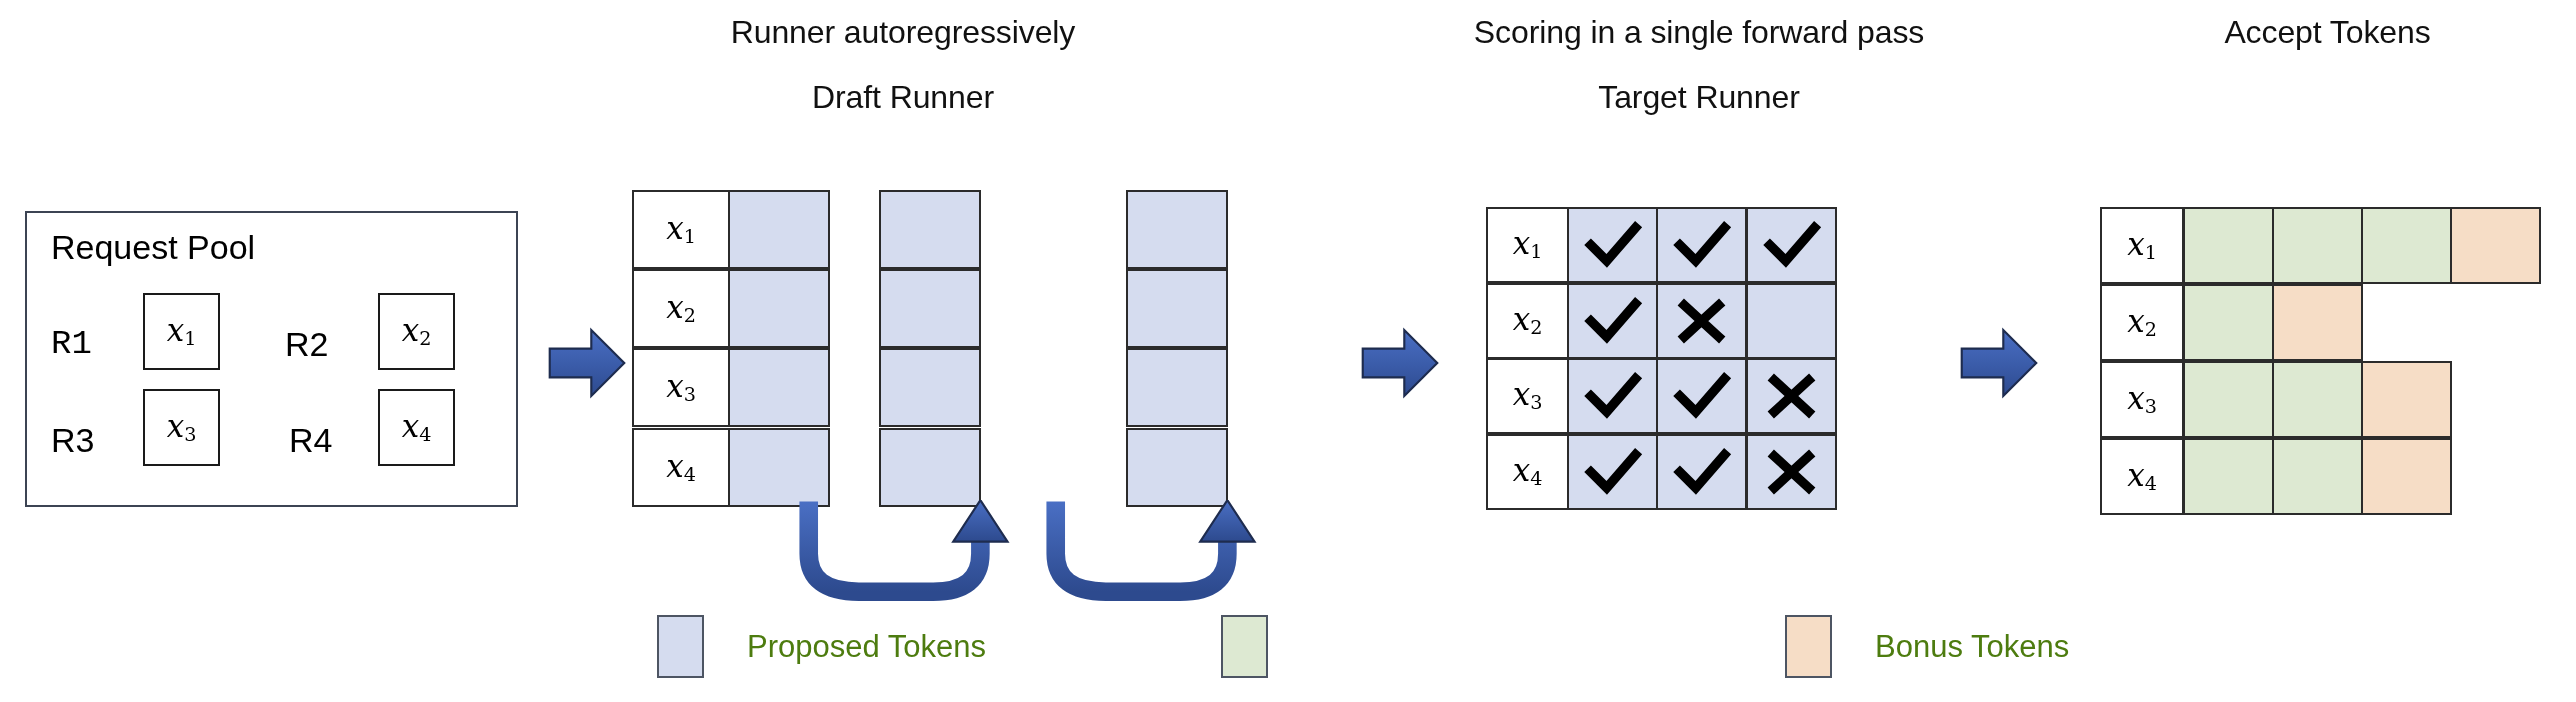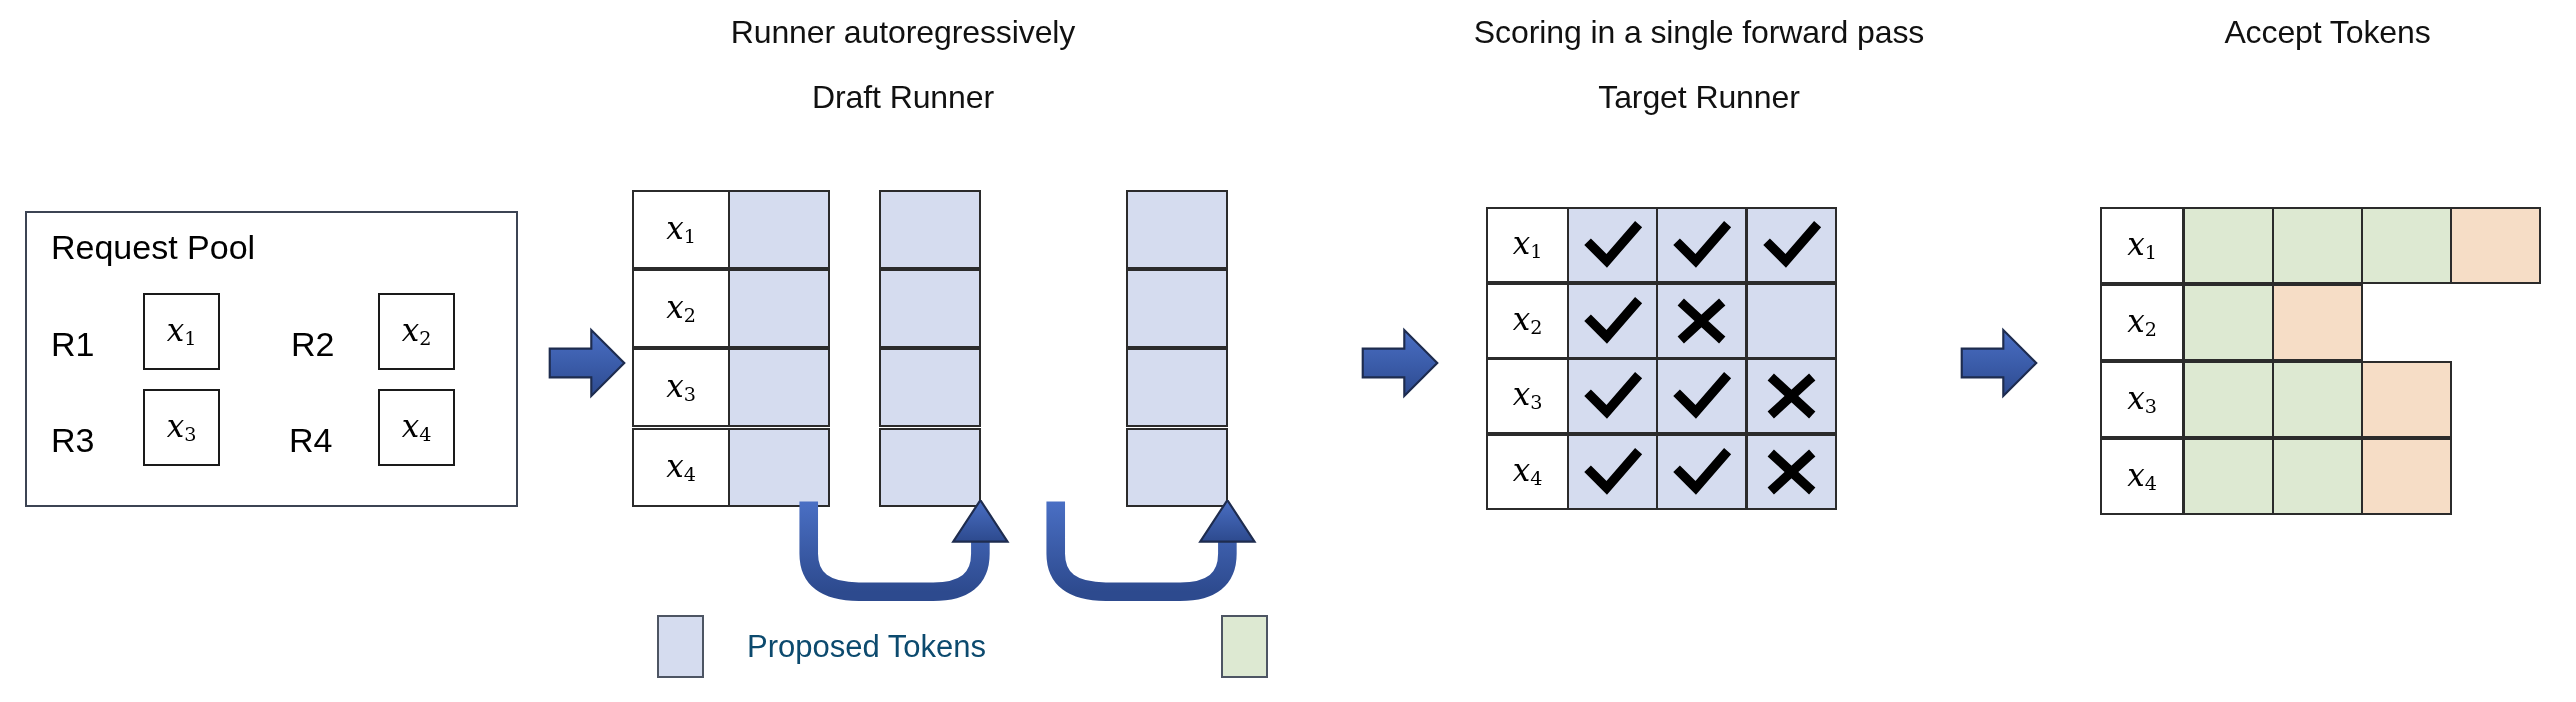--- a/index.html
+++ b/index.html
@@ -40,42 +40,42 @@
   .green{background:#dde9d2;}
   .orange{background:#f6ddc6;}
   
   .blockarrow{position:absolute;}
   
   #legend{position:absolute;left:0;top:615px;width:2576px;height:71px;}
   .lg-item{position:absolute;display:flex;align-items:center;}
   .lg-swatch{
     width:47px;height:63px;border:2.9px solid #4d5563;box-sizing:border-box;
   }
-  .lg-text{font-size:31px;margin-left:43px;white-space:nowrap;color:#0c4a6e;}
+  .lg-text{font-size:31px;margin-left:43px;white-space:nowrap;color:#4d7c0f;}
 </style>
 </head>
 <body>
 
 <div class="abs ttl" id="cap-draft" style="left:664px;top:14.3px;width:478px;">Runner autoregressively</div>
 <div class="abs ttl" id="head-draft" style="left:664px;top:79px;width:478px;">Draft Runner</div>
 
 <div class="abs ttl" id="cap-target" style="left:1385px;top:14.3px;width:628px;">Scoring in a single forward pass</div>
 <div class="abs ttl" id="head-target" style="left:1385px;top:79px;width:628px;">Target Runner</div>
 
 <div class="abs ttl" id="cap-accept" style="left:2092px;top:14.3px;width:471px;">Accept Tokens</div>
 
 <div class="abs" id="request-pool"></div>
 <div class="abs" id="request-pool-title">Request Pool</div>
 
-<div class="abs rp-label" style="left:51px;top:325px;">R1</div>
+<div class="abs rp-label" style="left:51px;top:325px;font-family:Liberation Mono, monospace;">R1</div>
 <div class="abs rp-box" style="left:143px;top:293px;">
   <span class="mathvar"><i>x</i><sub>1</sub></span>
 </div>
 
-<div class="abs rp-label" style="left:291px;top:325px;">R2</div>
+<div class="abs rp-label" style="left:285px;top:325px;">R2</div>
 <div class="abs rp-box" style="left:378px;top:293px;">
   <span class="mathvar"><i>x</i><sub>2</sub></span>
 </div>
 
 <div class="abs rp-label" style="left:51px;top:421px;">R3</div>
 <div class="abs rp-box" style="left:143px;top:389px;">
   <span class="mathvar"><i>x</i><sub>3</sub></span>
 </div>
 
 <div class="abs rp-label" style="left:289px;top:421px;text-align:right;">R4</div>
@@ -265,14 +265,18 @@
   </div>
 
 <div id="legend">
   <div class="lg-item" style="left:657px;top:0;">
     <div class="lg-swatch" id="lg-sw-0" style="background: rgb(213, 220, 239);"></div>
     <div class="lg-text">Proposed Tokens</div>
   </div>
   <div class="lg-item" style="left:1221px;top:0;">
     <div class="lg-swatch" id="lg-sw-1" style="background: rgb(221, 233, 210);"></div>
   </div>
+  <div class="lg-item" style="left:1785px;top:0;">
+    <div class="lg-swatch" id="lg-sw-2" style="background: rgb(246, 221, 198);"></div>
+    <div class="lg-text">Bonus Tokens</div>
+  </div>
 </div>
 
 
 </body></html>

